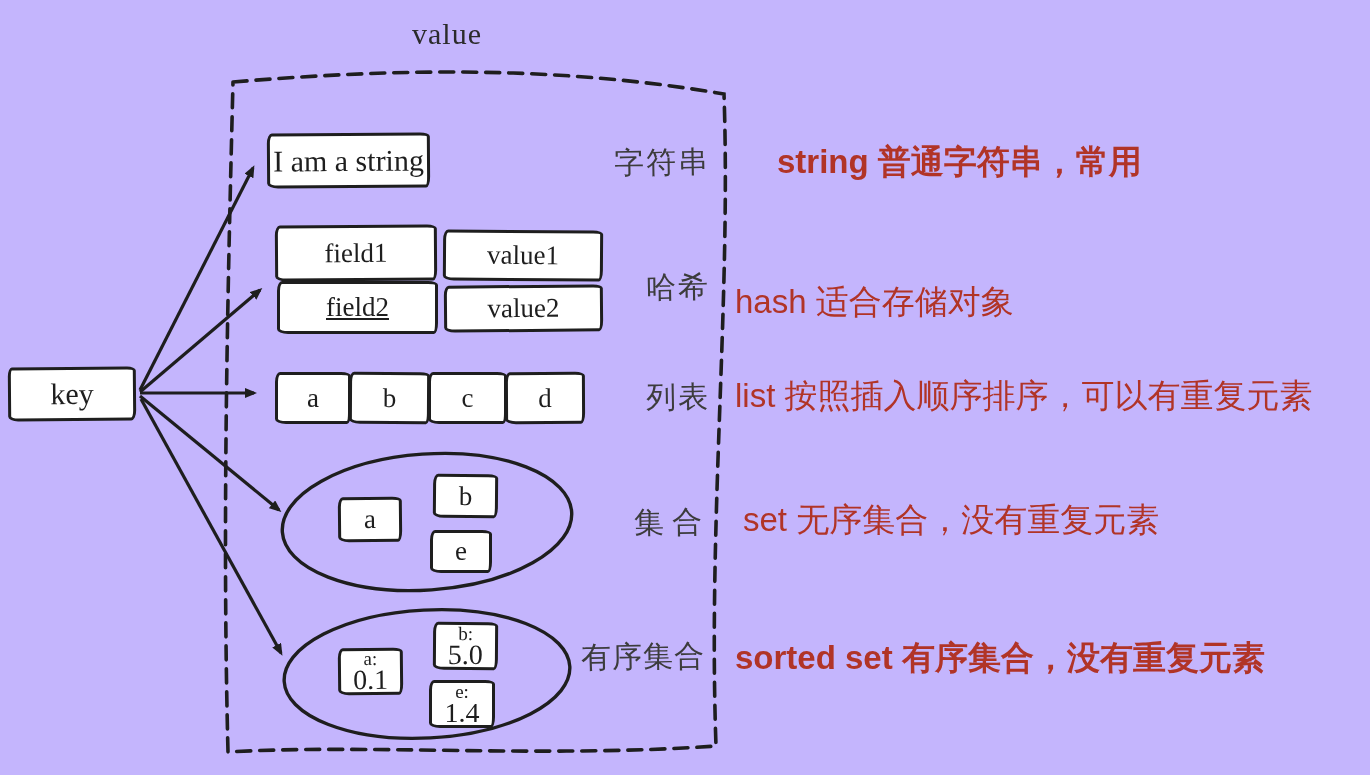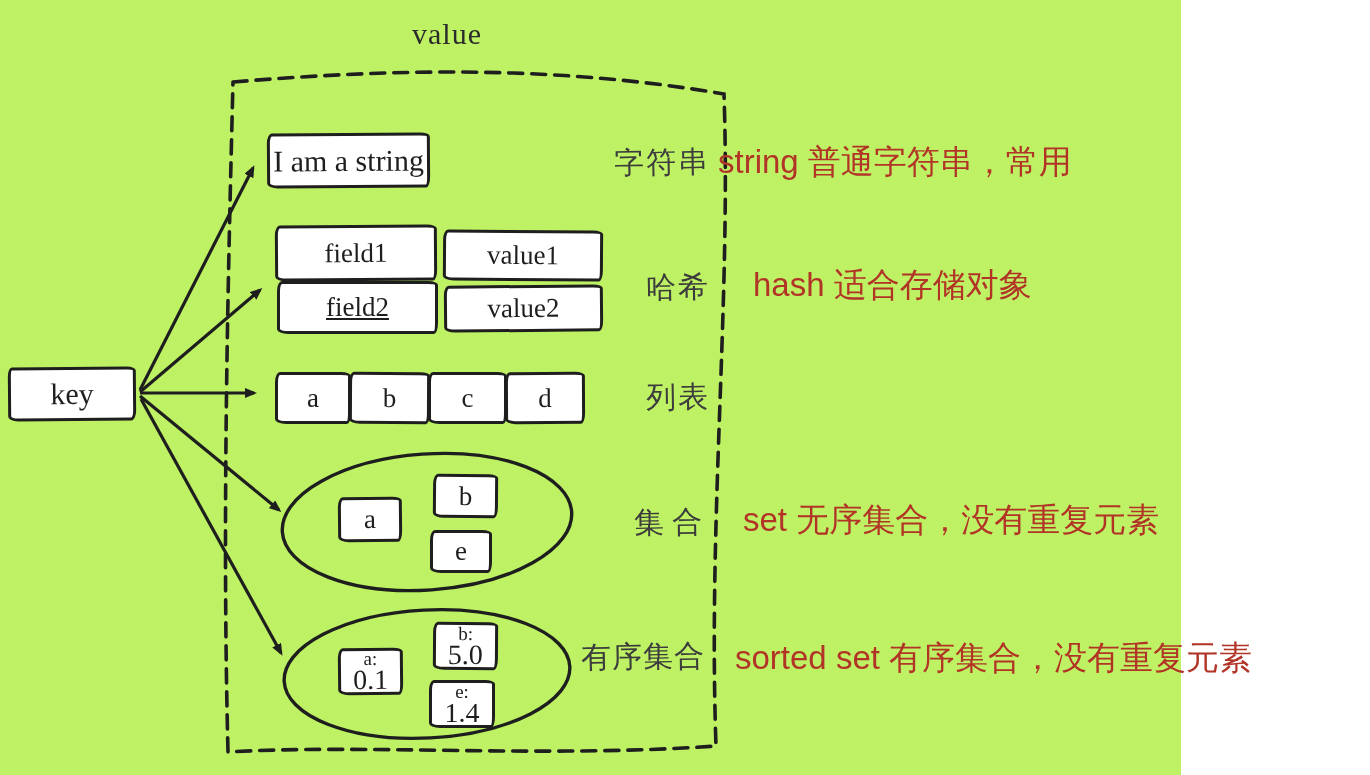--- a/index.html
+++ b/index.html
@@ -1,20 +1,20 @@
 <!DOCTYPE html>
 <html><head>
 <meta charset="utf-8">
 <style>
   html,body{margin:0;padding:0;}
   body{
     width:1370px;height:775px;background:#ffffff;overflow:hidden;
     font-family:"Liberation Serif","DejaVu Serif",serif;
   }
-  .canvas{position:relative;width:1181px;height:775px;background:#bef264;}
+  .canvas{position:relative;width:1370px;height:775px;background:#c4b5fd;}
   .strokes{position:absolute;left:0;top:0;}
   .abs{position:absolute;}
   .title{
     font-size:30px;color:#2b2b2b;letter-spacing:1px;
   }
   .keybox{
     left:8px;top:367px;width:128px;height:54px;
     border:3px solid #1e1e1e;border-radius:4px 9px 5px 10px/9px 4px 10px 5px;
     display:flex;align-items:center;justify-content:center;
     font-size:30px;color:#1e1e1e;transform:rotate(-0.5deg);
@@ -67,50 +67,51 @@
   <div class="abs title" style="left:412px;top:17px;">value</div>
 
   <div class="abs keybox">
     <span>key</span>
   </div>
 
   <div class="abs hbox stringbox">
     <span>I am a string</span>
   </div>
   <div class="abs cn-label" style="left:560px;top:143px;width:150px;">字符串</div>
-  <div class="abs red-note" style="left:718px;top:140px;">string 普通字符串，常用</div>
+  <div class="abs red-note" style="left:777px;top:140px;font-weight:bold;">string 普通字符串，常用</div>
 
   <div class="abs hbox" style="left:275px;top:225px;width:162px;height:56px;transform:rotate(-0.4deg);">
     <span>field1</span>
   </div>
   <div class="abs hbox" style="left:443px;top:230px;width:160px;height:51px;transform:rotate(0.4deg);">
     <span>value1</span>
   </div>
   <div class="abs hbox" style="left:277px;top:281px;width:161px;height:53px;text-decoration:underline;">
     <span>field2</span>
   </div>
   <div class="abs hbox" style="left:444px;top:285px;width:159px;height:47px;transform:rotate(-0.5deg);">
     <span>value2</span>
   </div>
   <div class="abs cn-label" style="left:560px;top:268px;width:150px;">哈希</div>
-  <div class="abs red-note" style="left:735px;top:263px;margin-left:18px;">hash 适合存储对象</div>
+  <div class="abs red-note" style="left:735px;top:280px;">hash 适合存储对象</div>
 
   <div class="abs hbox" style="left:275px;top:372px;width:76px;height:52px;">
     <span>a</span>
   </div>
   <div class="abs hbox" style="left:349px;top:372px;width:81px;height:52px;transform:rotate(0.3deg);">
     <span>b</span>
   </div>
   <div class="abs hbox" style="left:428px;top:372px;width:79px;height:52px;">
     <span>c</span>
   </div>
   <div class="abs hbox" style="left:505px;top:372px;width:80px;height:52px;transform:rotate(-0.3deg);">
     <span>d</span>
   </div>
   <div class="abs cn-label" style="left:560px;top:378px;width:150px;">列表</div>
+  <div class="abs red-note" style="left:735px;top:374px;">list 按照插入顺序排序，可以有重复元素</div>
 
   <div class="abs hbox" style="left:338px;top:497px;width:64px;height:45px;transform:rotate(-0.6deg);">
     <span>a</span>
   </div>
   <div class="abs hbox" style="left:433px;top:474px;width:65px;height:44px;transform:rotate(0.5deg);">
     <span>b</span>
   </div>
   <div class="abs hbox" style="left:430px;top:530px;width:62px;height:43px;">
     <span>e</span>
   </div>
@@ -123,15 +124,15 @@
   </div>
   <div class="abs hbox two-line" style="left:433px;top:622px;width:65px;height:48px;transform:rotate(0.4deg);">
     <span class="l1">b:</span>
     <span class="l2">5.0</span>
   </div>
   <div class="abs hbox two-line" style="left:429px;top:680px;width:66px;height:48px;">
     <span class="l1">e:</span>
     <span class="l2">1.4</span>
   </div>
   <div class="abs cn-label" style="left:555px;top:637px;width:150px;letter-spacing:1px;">有序集合</div>
-  <div class="abs red-note" style="left:735px;top:636px;">sorted set 有序集合，没有重复元素</div>
+  <div class="abs red-note" style="left:735px;top:636px;font-weight:bold;">sorted set 有序集合，没有重复元素</div>
 
 </div>
 
 </body></html>

